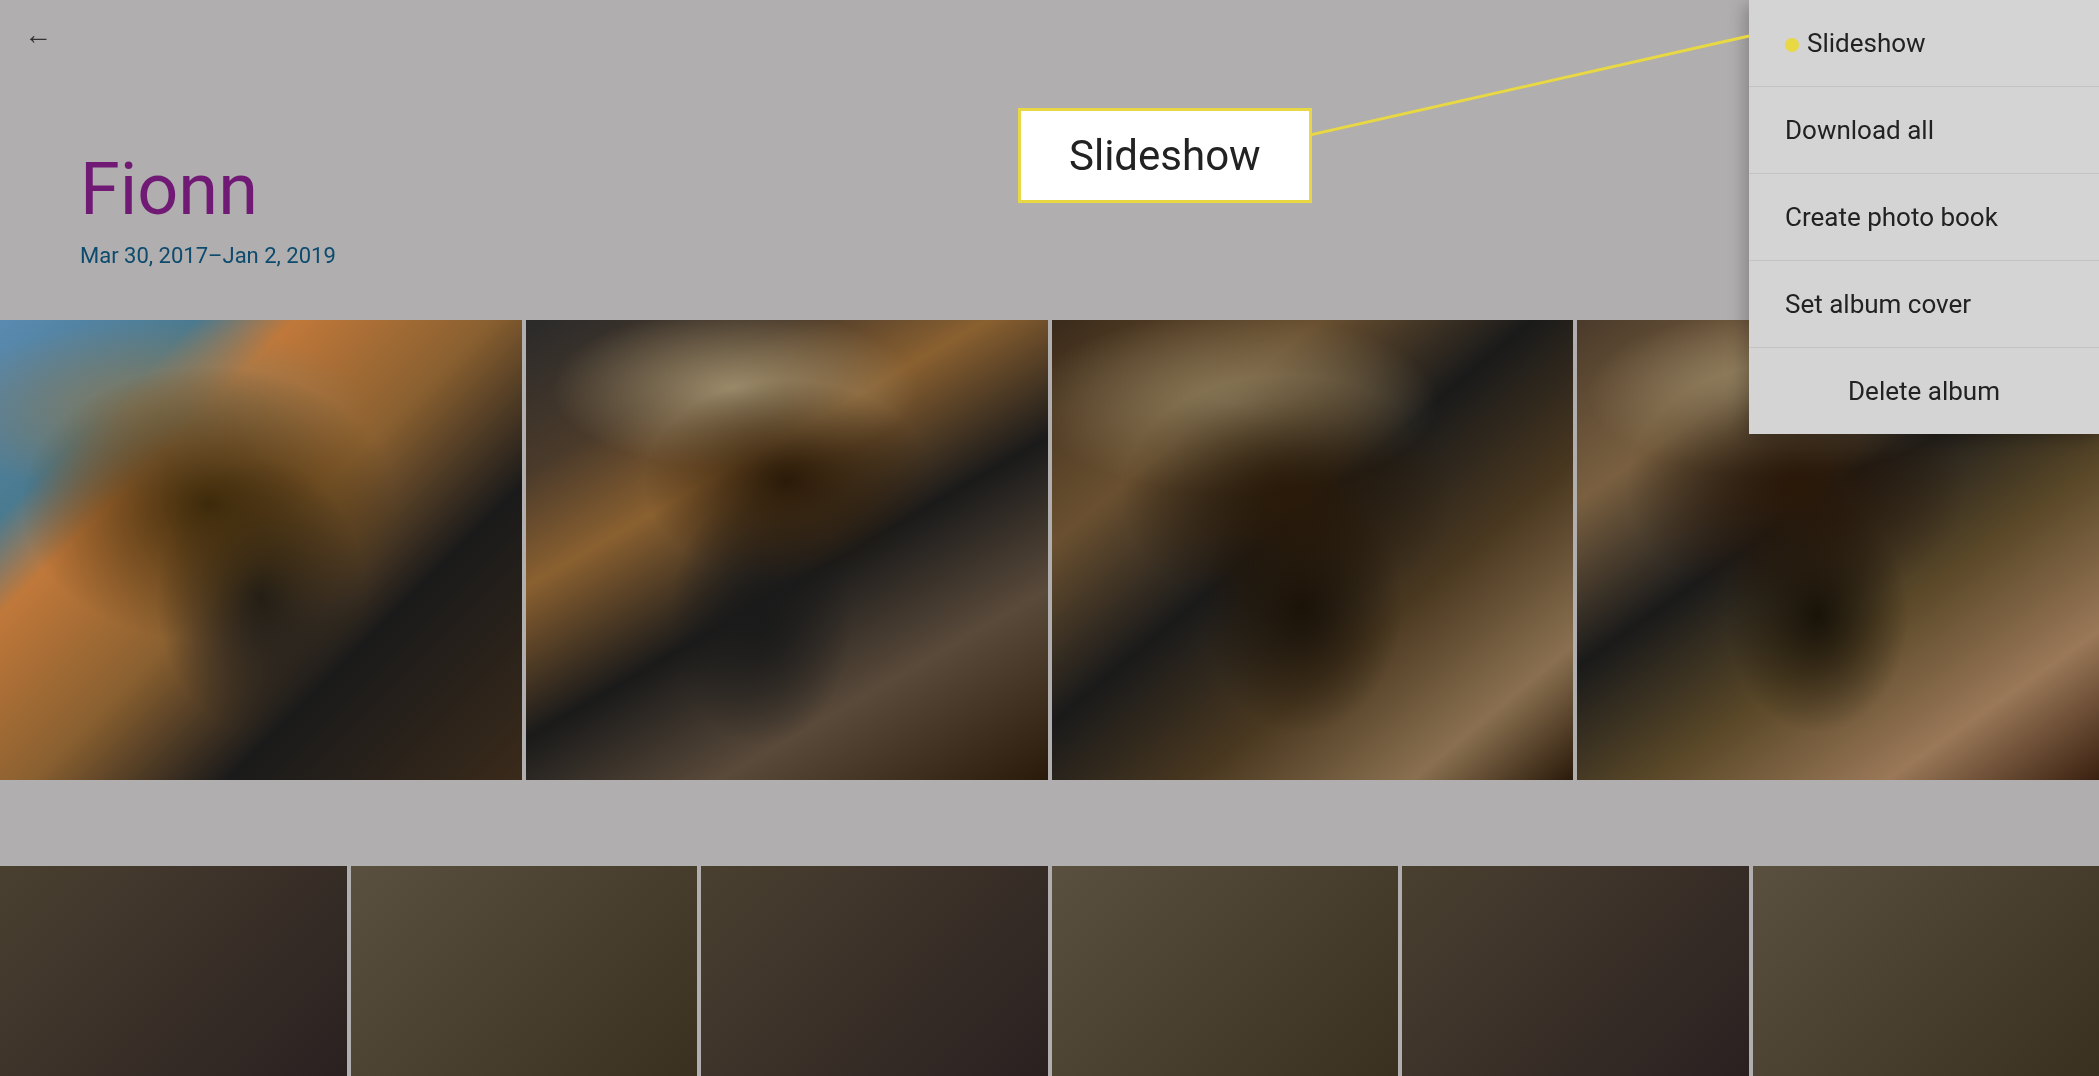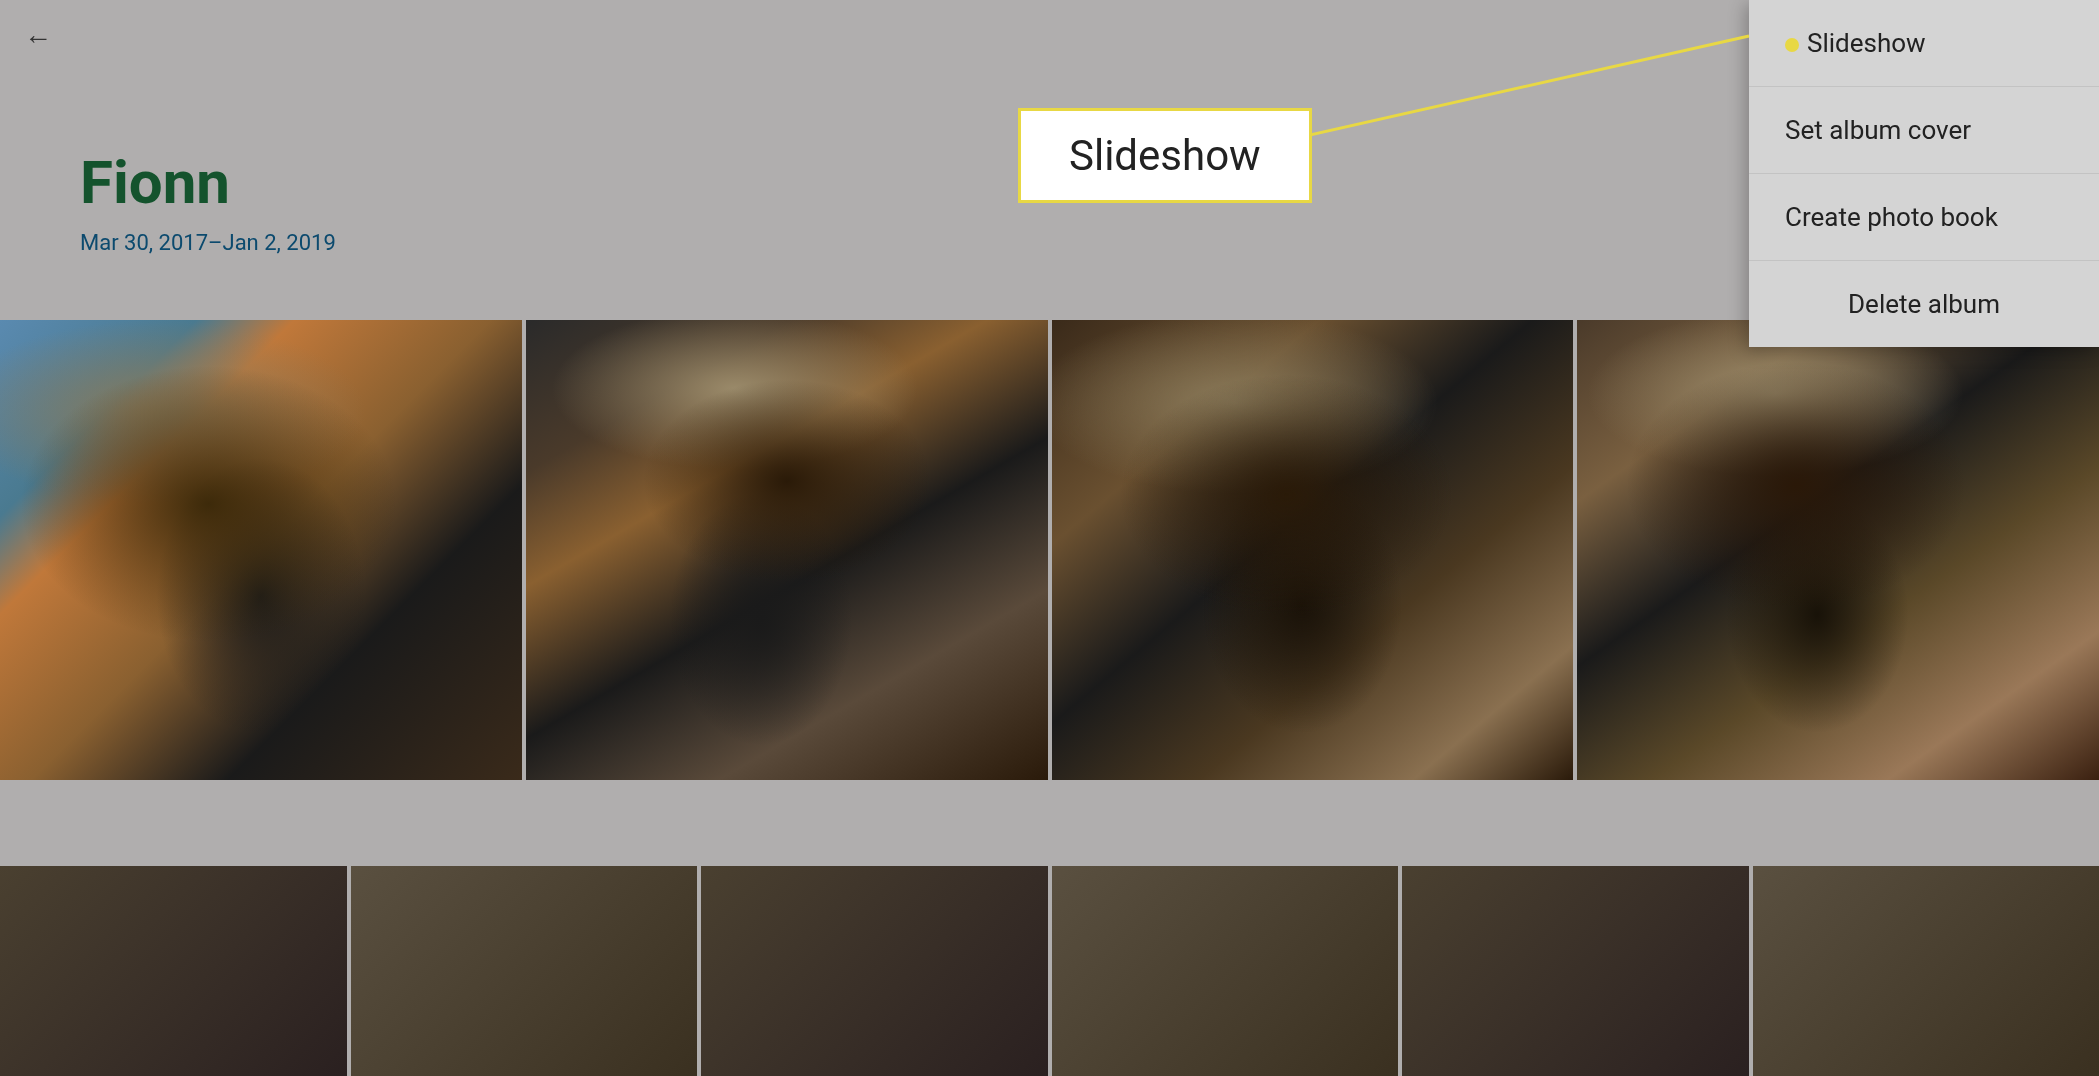--- a/index.html
+++ b/index.html
@@ -25,23 +25,23 @@
     }
 
     
     .album-info {
       position: absolute;
       top: 150px;
       left: 80px;
     }
 
     .album-title {
-      font-size: 60px;
-      font-weight: 700;
-      color: #14532d;
+      font-size: 72px;
+      font-weight: 400;
+      color: #701a75;
       line-height: 1.1;
     }
 
     .album-date {
       font-size: 22px;
       color: #0c4a6e;
       margin-top: 14px;
     }
 
     
@@ -214,16 +214,17 @@
 
   <line x1="1252" y1="148" x2="1749" y2="36" stroke="#e8d844" stroke-width="3"></line>
 </svg>
 
 <div class="slideshow-callout">Slideshow</div>
 
 <div class="dropdown-menu">
   <div class="menu-item menu-item-slideshow">
     <span class="menu-dot"></span><span>Slideshow</span>
   </div>
+  <div class="menu-item">Download all</div>
+  <div class="menu-item">Create photo book</div>
   <div class="menu-item">Set album cover</div>
-  <div class="menu-item">Create photo book</div>
   <div class="menu-item">Delete album</div>
 </div>
 
 </body></html>

